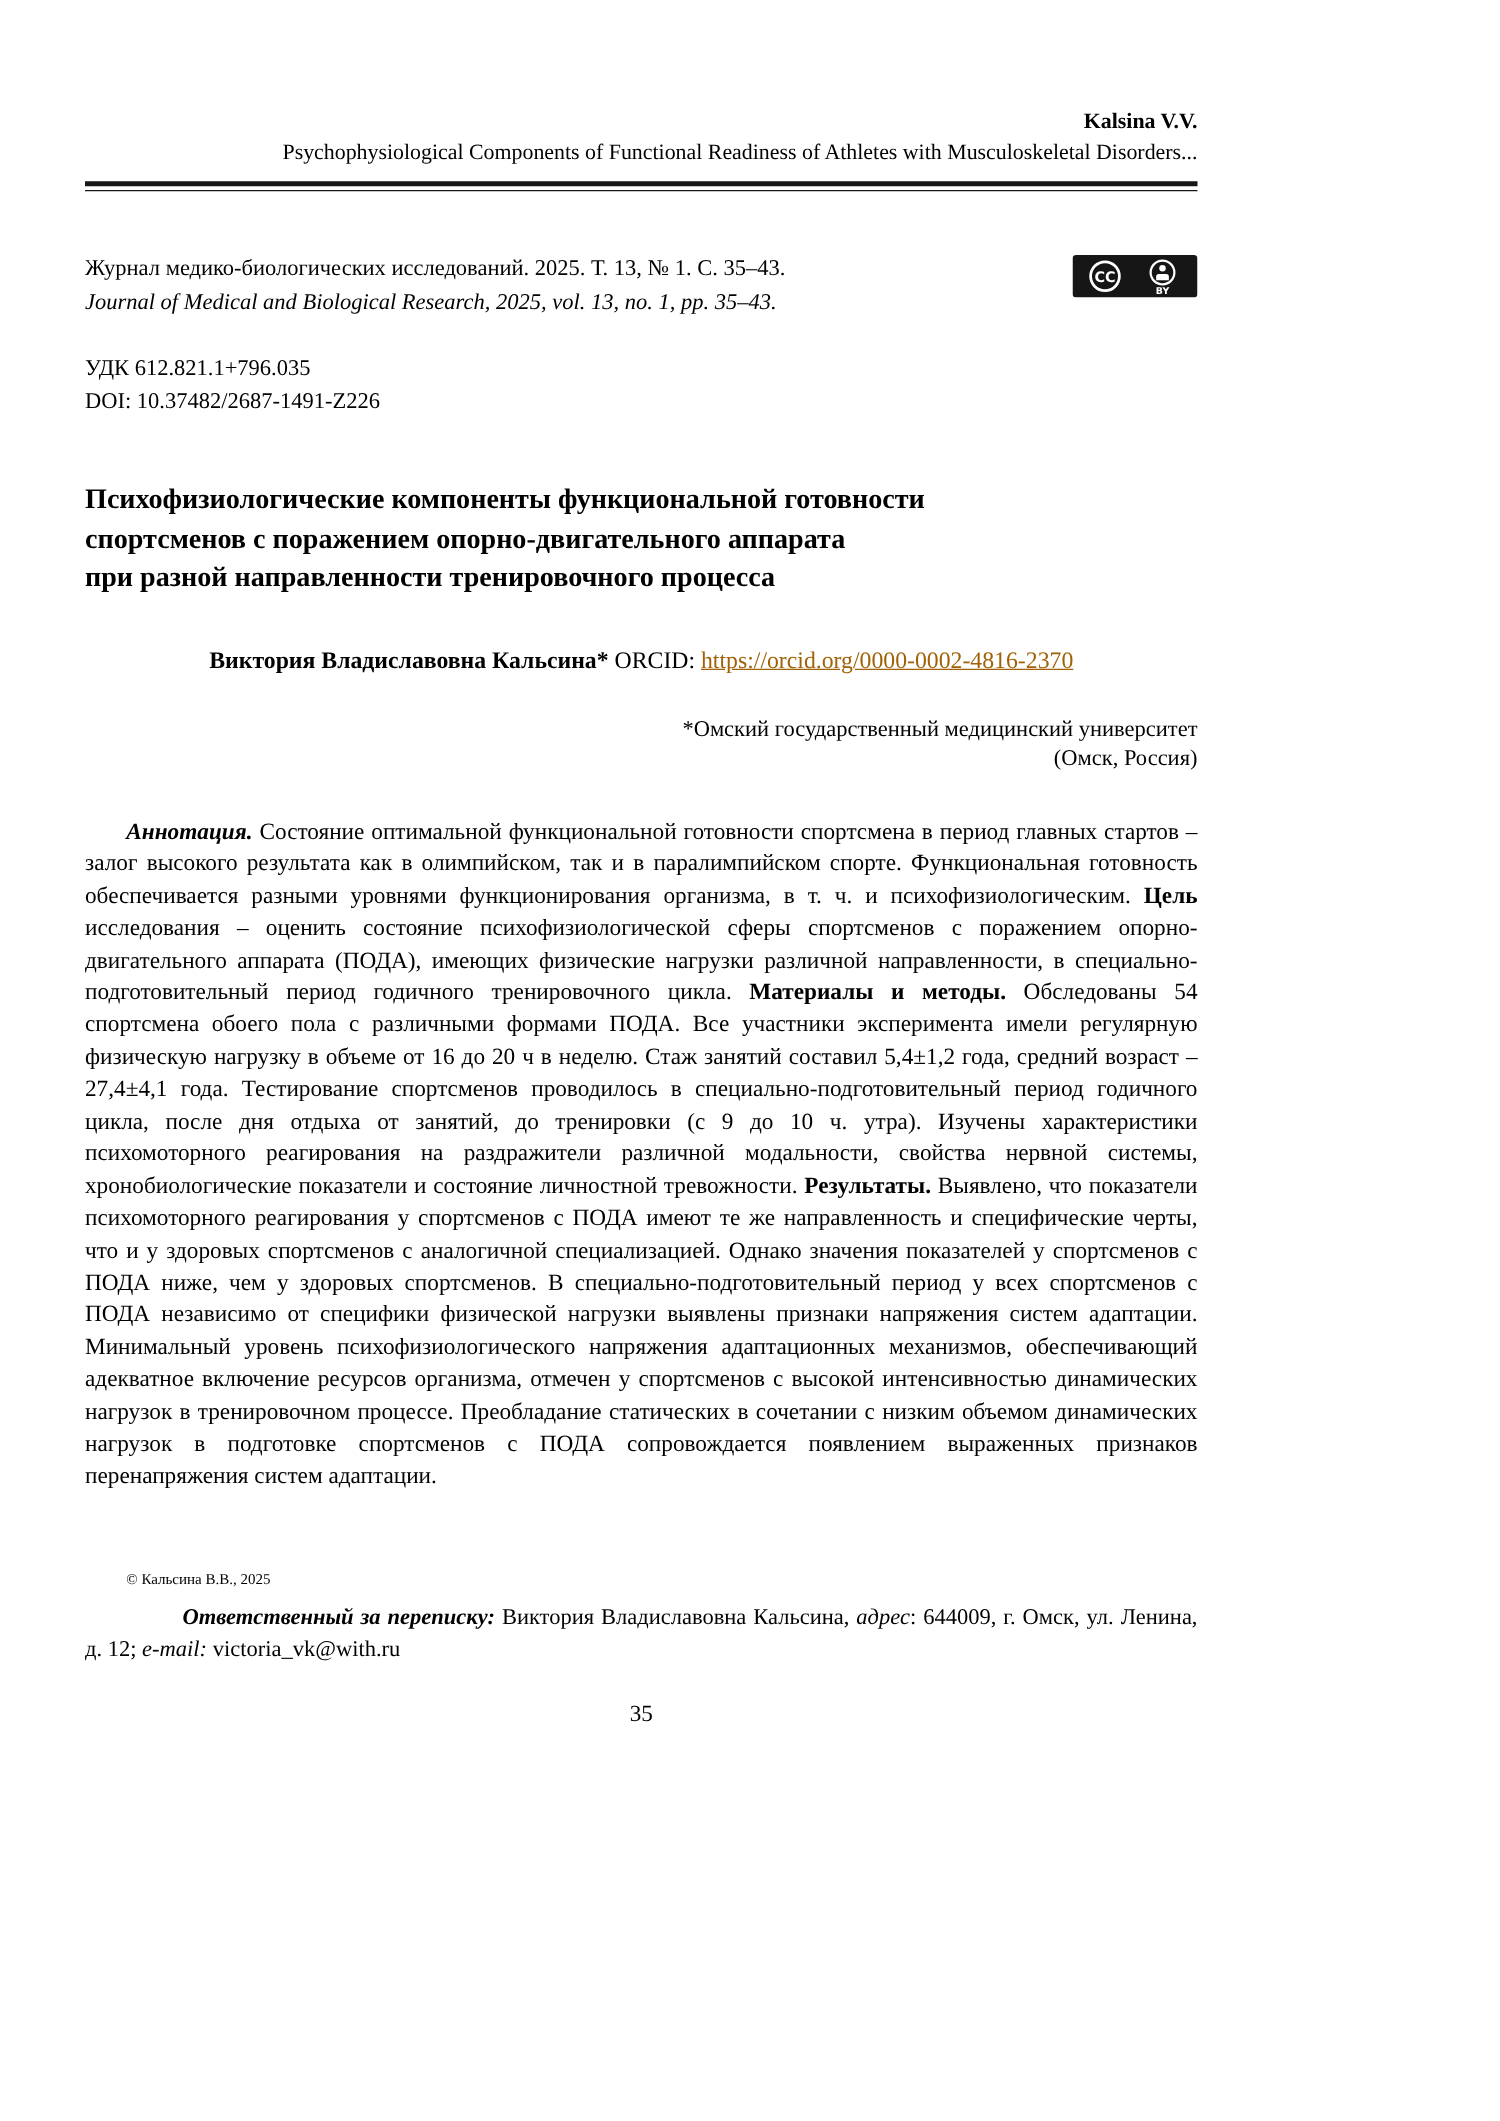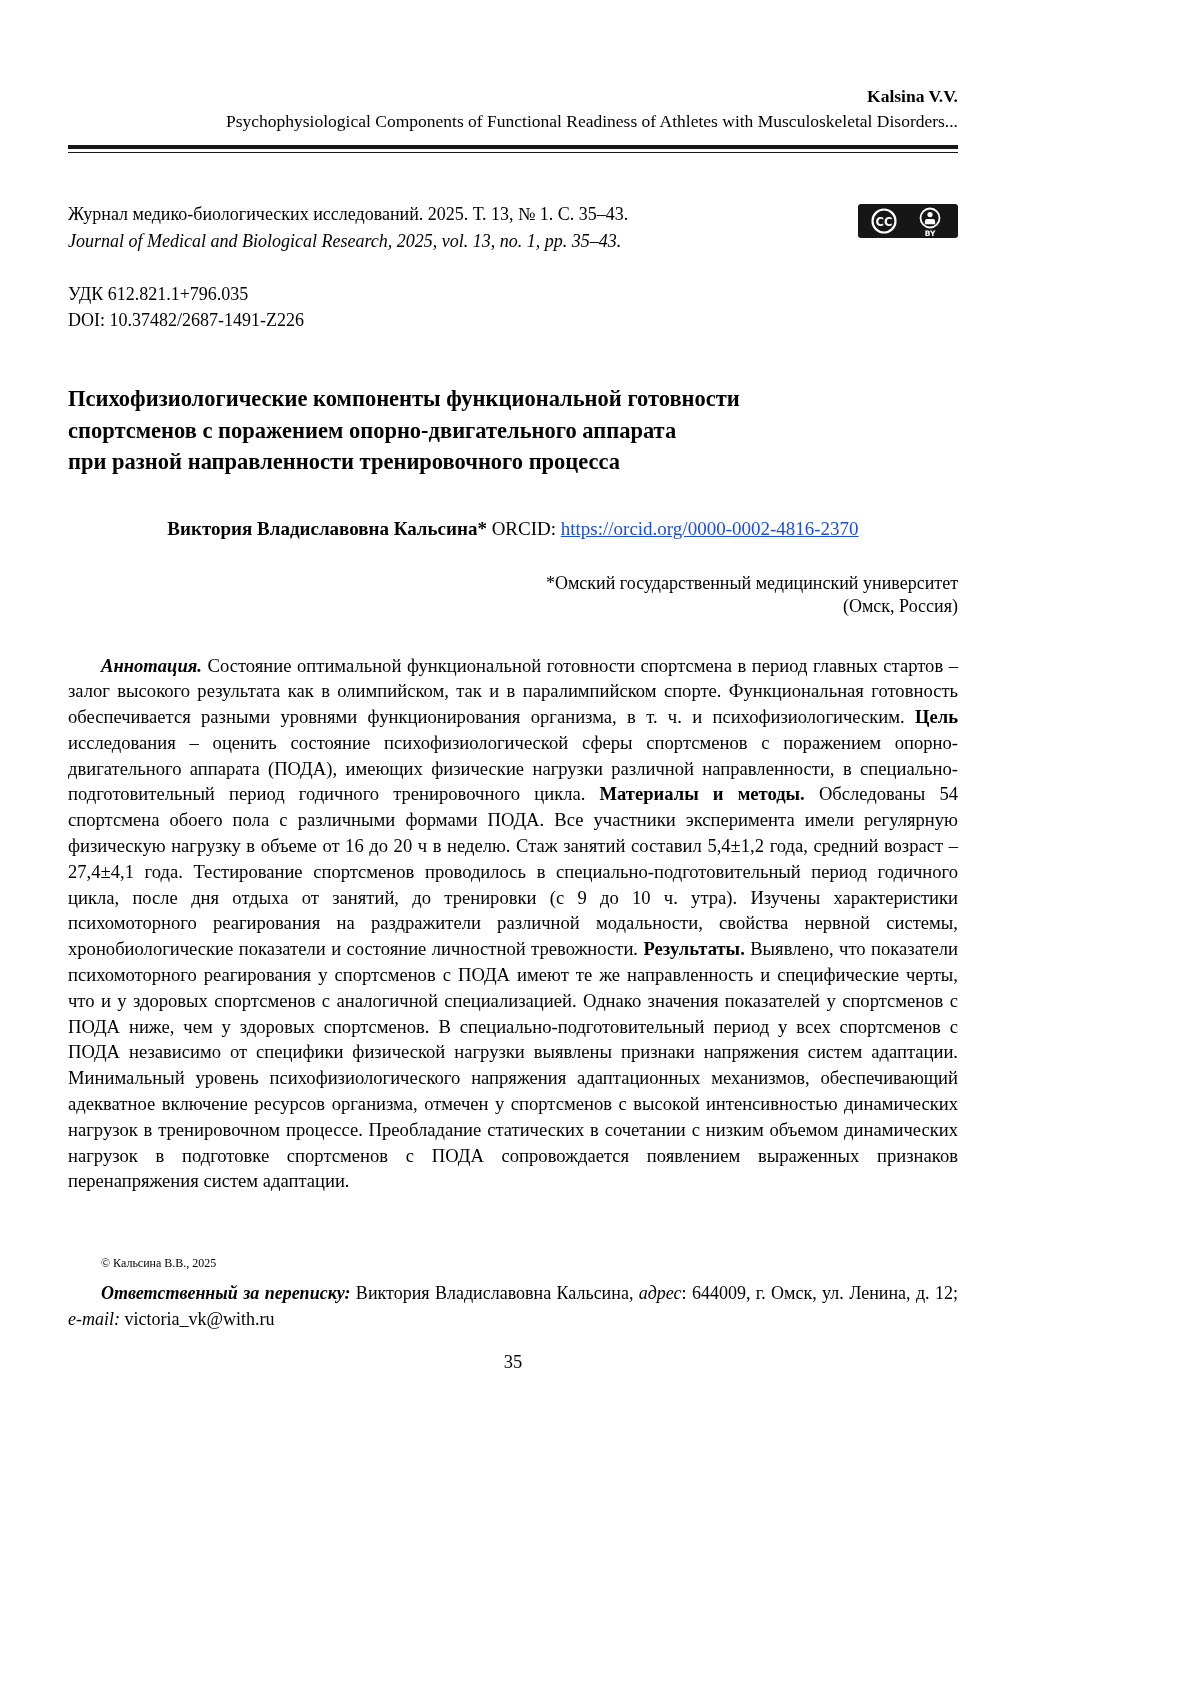--- a/index.html
+++ b/index.html
@@ -31,21 +31,21 @@
   .title {
     margin-top: 50px;
     text-align: left;
     font-weight: bold;
     font-size: 22.5px;
     line-height: 31.5px;
     white-space: pre-line;
   }
 
   .author-line { margin-top: 38px; text-align: center; font-size: 19px; line-height: 26px; }
-  a.link { color: #1d4ed8; cursor: pointer; }
+  a.link { color: #a16207; cursor: pointer; }
 
   .affiliation {
     margin-top: 30px;
     text-align: right;
     font-size: 18px;
     line-height: 23.5px;
     white-space: pre-line;
   }
 
   .abstract {
@@ -57,21 +57,21 @@
   }
 
   .copyright { margin-top: 56px; font-size: 12px; line-height: 26px; text-indent: 33px; }
   .correspondence {
     margin-top: 4px;
     font-size: 18px;
     line-height: 26px;
     text-align: justify;
     text-indent: 33px;
   }
-  .page-number { margin-top: 20px; text-align: center; font-size: 18.5px; }
+  .page-number { margin-top: 30px; text-align: center; font-size: 18.5px; }
 
   p { margin: 0; }
 </style>
 </head>
 <body>
 
 <div class="page">
 
   <div class="running-head">
     <div class="name">Kalsina V.V.</div>
@@ -108,16 +108,16 @@
 при разной направленности тренировочного процесса</h1>
 
   <p class="author-line"><span style="font-weight: bold;">Виктория Владиславовна Кальсина*</span><span> ORCID: </span><a href="#" class="link">https://orcid.org/0000-0002-4816-2370</a></p>
 
   <p class="affiliation">*Омский государственный медицинский университет
 (Омск, Россия)</p>
 
   <p class="abstract"><span style="font-weight: bold; font-style: italic;">Аннотация.</span><span> Состояние оптимальной функциональной готовности спортсмена в период главных стартов – залог высокого результата как в олимпийском, так и в паралимпийском спорте. Функциональная готовность обеспечивается разными уровнями функционирования организма, в т. ч. и психофизиологическим. </span><span style="font-weight: bold;">Цель</span><span> исследования – оценить состояние психофизиологической сферы спортсменов с поражением опорно-двигательного аппарата (ПОДА), имеющих физические нагрузки различной направленности, в специально-подготовительный период годичного тренировочного цикла. </span><span style="font-weight: bold;">Материалы и методы.</span><span> Обследованы 54 спортсмена обоего пола с различными формами ПОДА. Все участники эксперимента имели регулярную физическую нагрузку в объеме от 16 до 20 ч в неделю. Стаж занятий составил 5,4±1,2 года, средний возраст – 27,4±4,1 года. Тестирование спортсменов проводилось в специально-подготовительный период годичного цикла, после дня отдыха от занятий, до тренировки (с 9 до 10 ч. утра). Изучены характеристики психомоторного реагирования на раздражители различной модальности, свойства нервной системы, хронобиологические показатели и состояние личностной тревожности. </span><span style="font-weight: bold;">Результаты.</span><span> Выявлено, что показатели психомоторного реагирования у спортсменов с ПОДА имеют те же направленность и специфические черты, что и у здоровых спортсменов с аналогичной специализацией. Однако значения показателей у спортсменов с ПОДА ниже, чем у здоровых спортсменов. В специально-подготовительный период у всех спортсменов с ПОДА независимо от специфики физической нагрузки выявлены признаки напряжения систем адаптации. Минимальный уровень психофизиологического напряжения адаптационных механизмов, обеспечивающий адекватное включение ресурсов организма, отмечен у спортсменов с высокой интенсивностью динамических нагрузок в тренировочном процессе. Преобладание статических в сочетании с низким объемом динамических нагрузок в подготовке спортсменов с ПОДА сопровождается появлением выраженных признаков перенапряжения систем адаптации.</span></p>
 
   <p class="copyright">© Кальсина В.В., 2025</p>
-  <p class="correspondence"><span style="font-weight: bold; font-style: italic;">Ответственный за переписку:</span><span> Виктория Владиславовна Кальсина, </span><span style="font-style: italic;">адрес</span><span>: 644009, г. Омск, ул. Ленина, д. 12; </span><span style="font-style: italic;">e-mail:</span><span> victoria_vk@with.ru</span></p>
+  <p class="correspondence"><span style="font-weight: bold; font-style: italic; margin-left: 45px;">Ответственный за переписку:</span><span> Виктория Владиславовна Кальсина, </span><span style="font-style: italic;">адрес</span><span>: 644009, г. Омск, ул. Ленина, д. 12; </span><span style="font-style: italic;">e-mail:</span><span> victoria_vk@with.ru</span></p>
   <p class="page-number">35</p>
 
 </div>
 
 </body></html>

